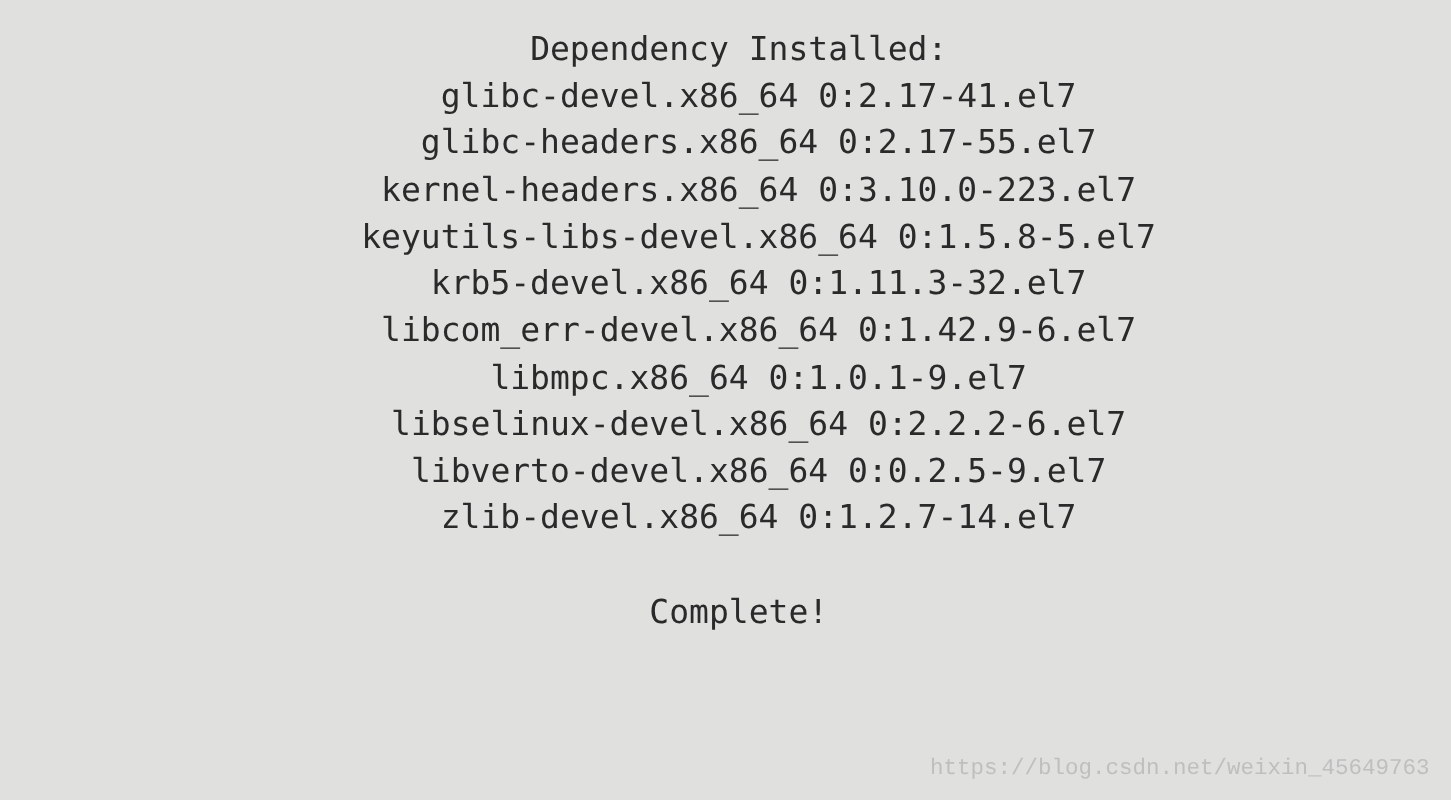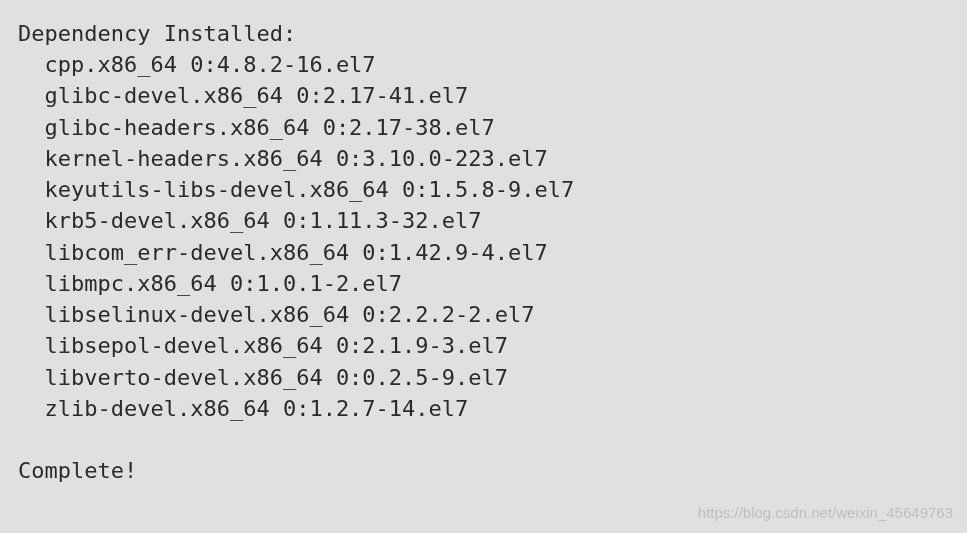--- a/index.html
+++ b/index.html
@@ -1,18 +1,19 @@
 <!DOCTYPE html>
 <html><head>
   <meta charset="utf-8">
   <style>
     * {
       margin: 0;
       padding: 0;
       box-sizing: border-box;
+      text-align: center;
     }
     body {
       background-color: #e0e0de;
       font-family: "DejaVu Sans Mono", "Liberation Mono", "Courier New", monospace;
       font-size: 22px;
       color: #2a2a2a;
       padding: 18px 0 0 18px;
       width: 967px;
       height: 533px;
       overflow: hidden;
@@ -30,39 +31,37 @@
       height: 1.42em;
     }
     .complete {
       white-space: pre;
     }
     .watermark {
       position: absolute;
       bottom: 10px;
       right: 14px;
       color: rgba(180, 180, 180, 0.75);
-      font-family: Liberation Sans, sans-serif;
+      font-family: Liberation Mono, monospace;
       font-size: 15px;
       font-weight: 400;
     }
   </style>
 </head>
 <body>
 
 <div class="header">Dependency Installed:</div>
 <div id="pkg-container">
-    <div class="pkg-line">cpp.x86_64 0:4.8.2-16.el7</div>
     <div class="pkg-line">glibc-devel.x86_64 0:2.17-41.el7</div>
-    <div class="pkg-line">glibc-headers.x86_64 0:2.17-38.el7</div>
+    <div class="pkg-line">glibc-headers.x86_64 0:2.17-55.el7</div>
     <div class="pkg-line">kernel-headers.x86_64 0:3.10.0-223.el7</div>
-    <div class="pkg-line">keyutils-libs-devel.x86_64 0:1.5.8-9.el7</div>
+    <div class="pkg-line">keyutils-libs-devel.x86_64 0:1.5.8-5.el7</div>
     <div class="pkg-line">krb5-devel.x86_64 0:1.11.3-32.el7</div>
-    <div class="pkg-line">libcom_err-devel.x86_64 0:1.42.9-4.el7</div>
-    <div class="pkg-line">libmpc.x86_64 0:1.0.1-2.el7</div>
-    <div class="pkg-line">libselinux-devel.x86_64 0:2.2.2-2.el7</div>
-    <div class="pkg-line">libsepol-devel.x86_64 0:2.1.9-3.el7</div>
+    <div class="pkg-line">libcom_err-devel.x86_64 0:1.42.9-6.el7</div>
+    <div class="pkg-line">libmpc.x86_64 0:1.0.1-9.el7</div>
+    <div class="pkg-line">libselinux-devel.x86_64 0:2.2.2-6.el7</div>
     <div class="pkg-line">libverto-devel.x86_64 0:0.2.5-9.el7</div>
     <div class="pkg-line">zlib-devel.x86_64 0:1.2.7-14.el7</div>
   </div>
 <div class="blank-line"></div>
 <div class="complete">Complete!</div>
 
 <div class="watermark">https://blog.csdn.net/weixin_45649763</div>
 
 </body></html>

